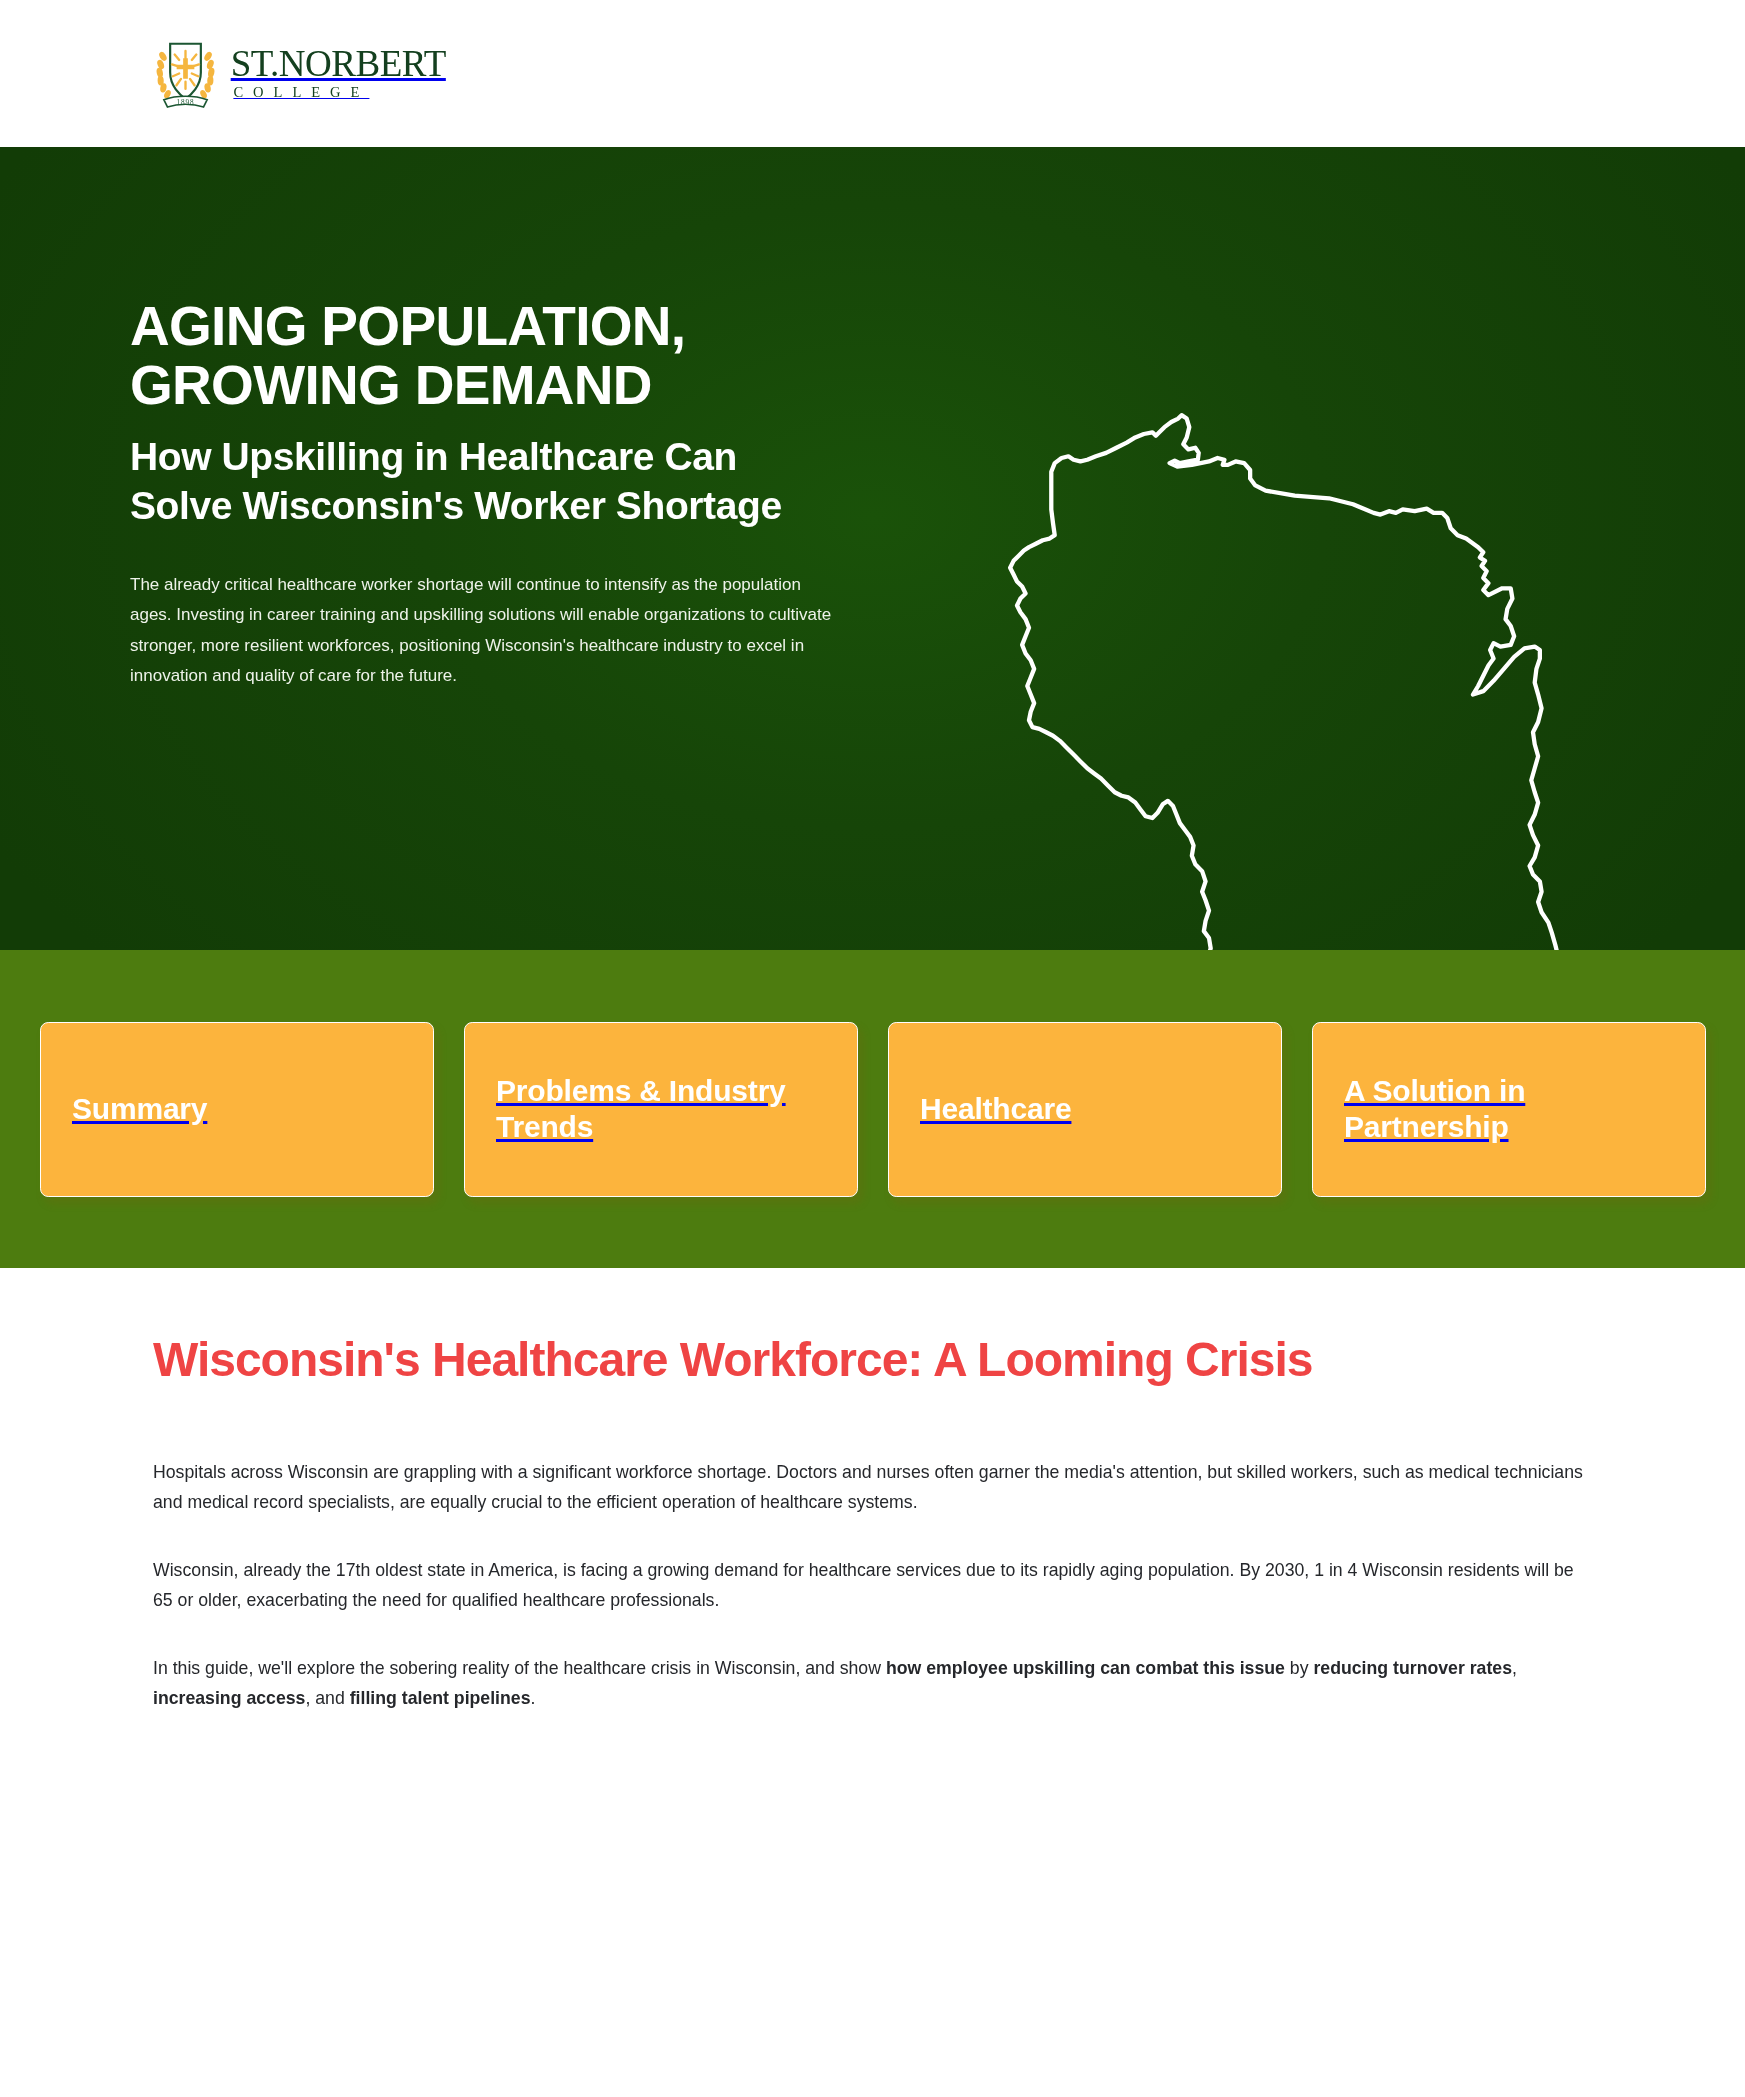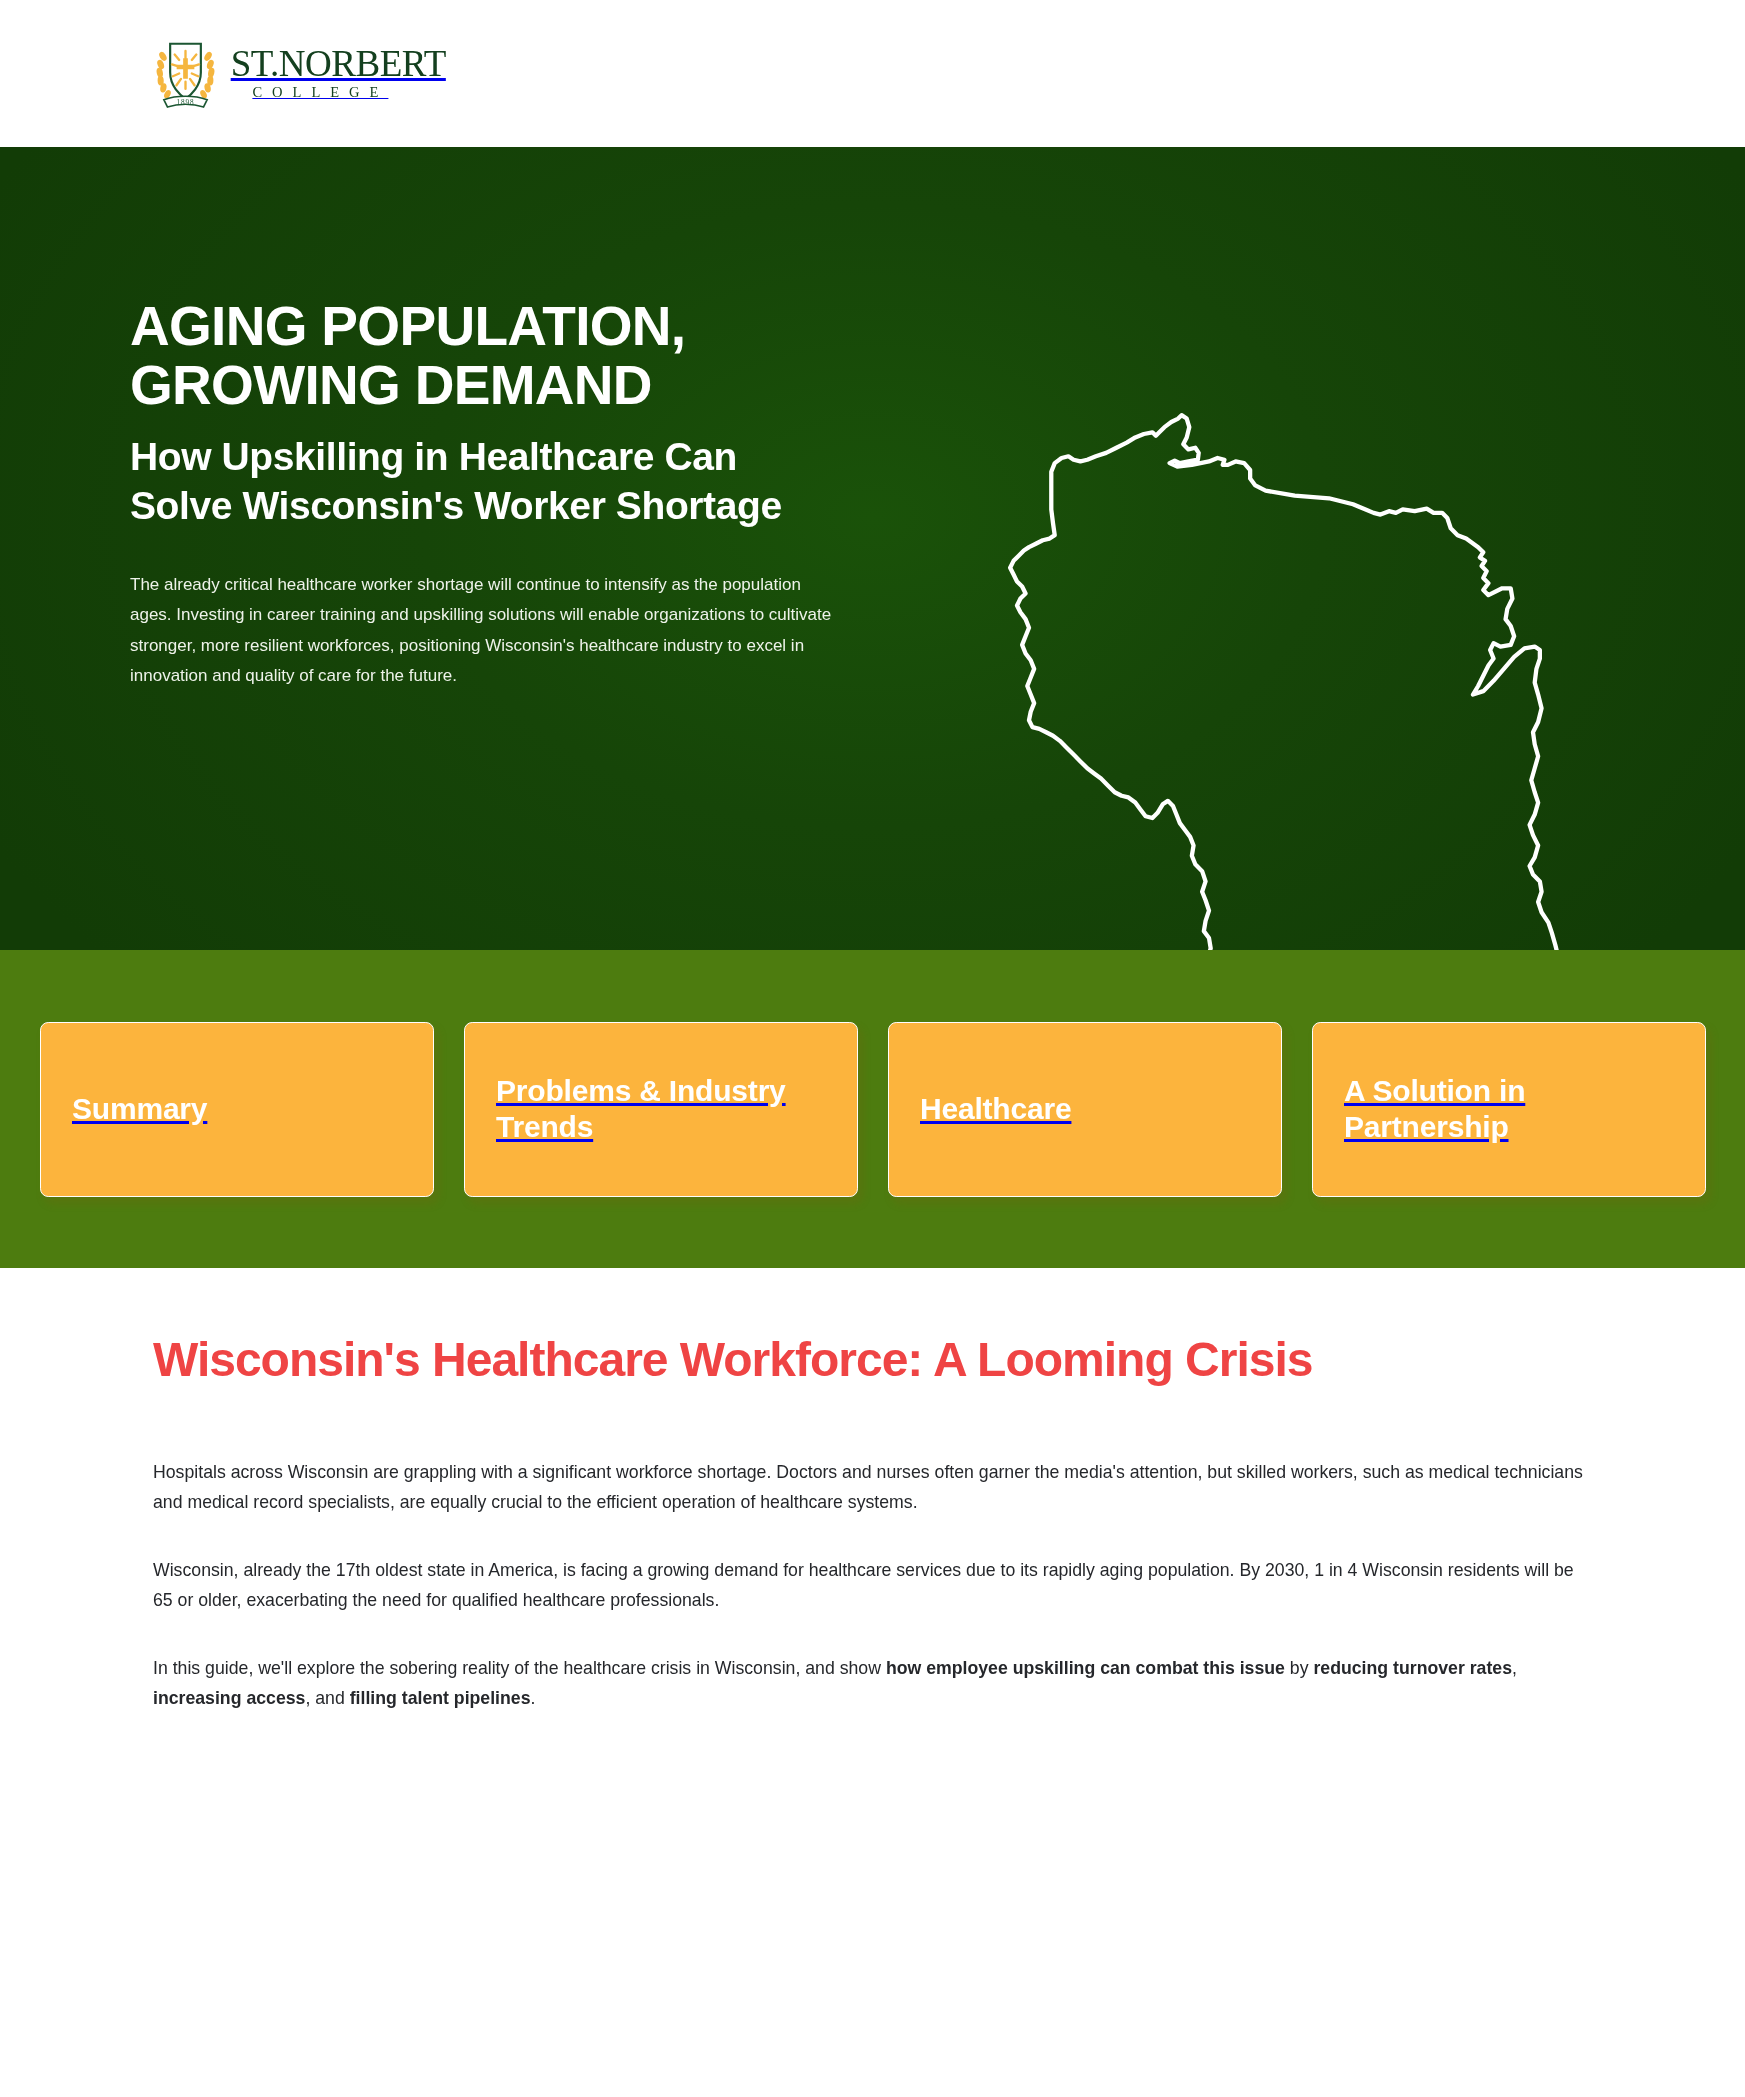--- a/index.html
+++ b/index.html
@@ -32,21 +32,20 @@
     white-space: nowrap;
   }
   .logo-sub {
     font-family: "Liberation Serif", serif;
     font-size: 14.5px;
     letter-spacing: 10px;
     color: #14401f;
     margin-top: 2.7px;
     padding-left: 2.7px;
     white-space: nowrap;
-    margin-left: 19px;
   }
 
   
   .hero {
     position: relative;
     height: 803px;
     background:
       radial-gradient(ellipse 1000px 691px at 50% 46%, #1a5209 0%, #164508 45%, #123c06 100%);
     overflow: hidden;
   }

